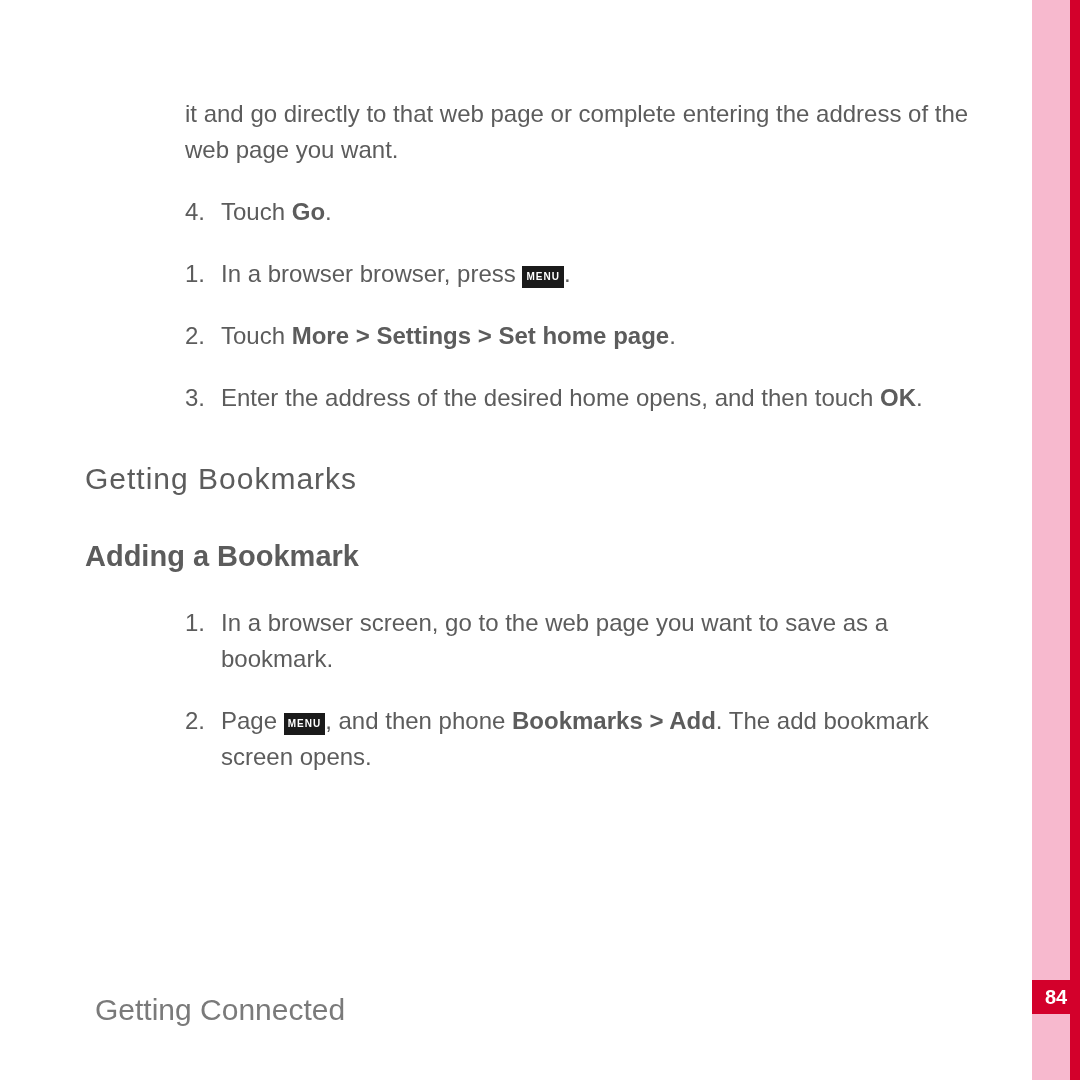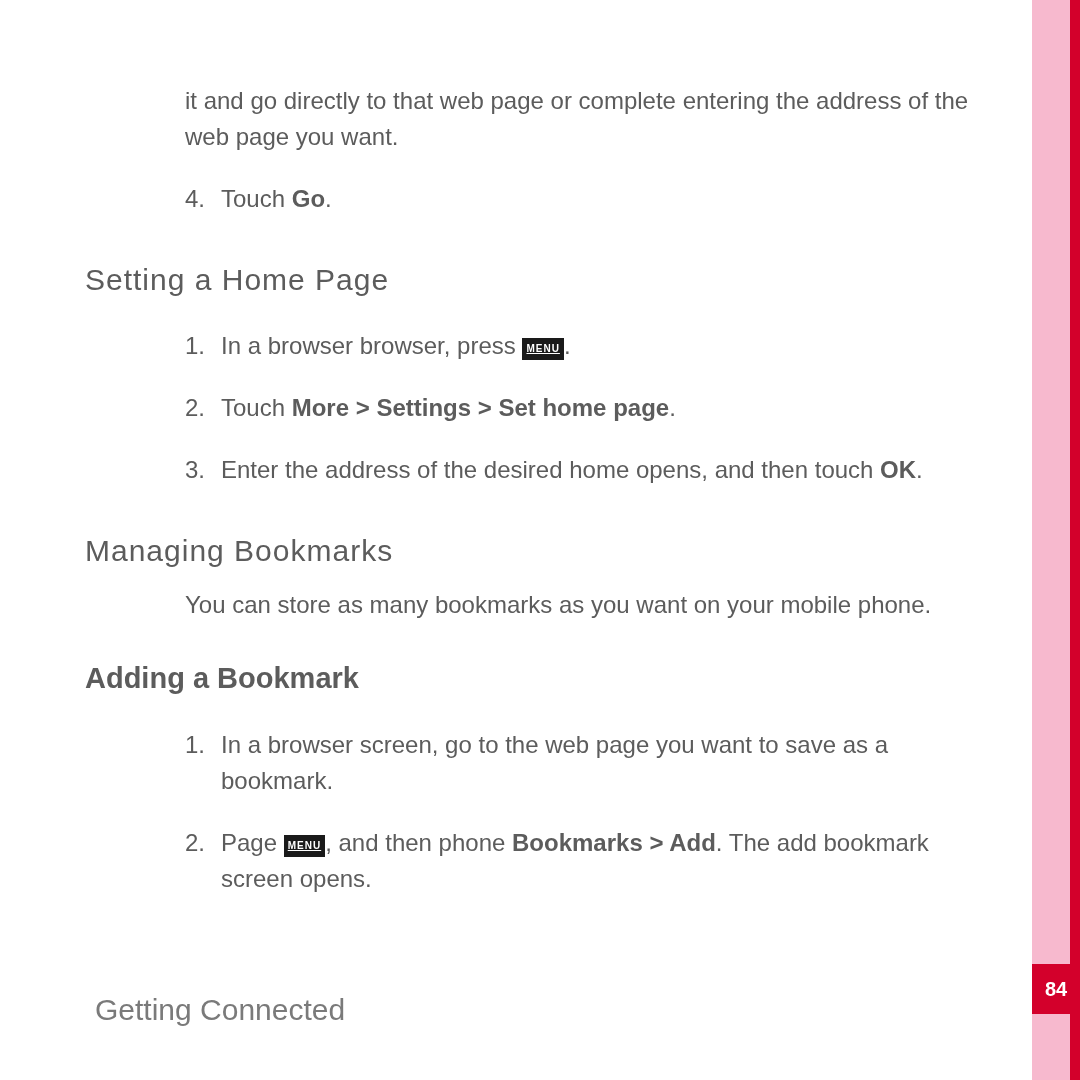--- a/index.html
+++ b/index.html
@@ -31,32 +31,32 @@
     right: 0;
     width: 10px;
     height: 100%;
     background: #d3002b;
   }
   .page-number-tab {
     position: absolute;
     right: 0;
     bottom: 66px;
     width: 48px;
-    height: 50px;
+    height: 34px;
     background: #d3002b;
     color: #ffffff;
     font-size: 20px;
     font-weight: bold;
     display: flex;
     align-items: center;
     justify-content: center;
   }
   .content {
     position: absolute;
-    top: 3px;
+    top: 16px;
     left: 0;
     right: 60px; 
     padding: 70px 20px 20px 85px;
     box-sizing: border-box;
     font-size: 24px;
     line-height: 1.5;
   }
   .indent-body {
     margin-left: 100px;
     margin-right: 10px;
@@ -93,21 +93,20 @@
     justify-content: center;
     background: #1a1a1a;
     color: #ffffff;
     font-size: 10px;
     font-weight: bold;
     letter-spacing: 1px;
     padding: 4px 4px;
     vertical-align: 2px;
     line-height: 1;
     height: 14px;
-    text-decoration: underline;
   }
   .bold {
     font-weight: bold;
     color: #5c5c5c;
     text-align: right;
   }
   .footer {
     position: absolute;
     left: 95px;
     bottom: 53px;
@@ -128,21 +127,20 @@
 
     <div class="indent-body" style="margin-top:10px;">it and go directly to that web page or complete entering the address of the web page you want.</div>
 
     <div class="step">
       <span class="num">4.</span>
       <span class="txt">
         <span>Touch </span><span class="bold">Go</span><span>.</span>
       </span>
     </div>
 
-    <h2 class="section">Setting  a  Home  Page</h2>
 
     <div class="step">
       <span class="num">1.</span>
       <span class="txt">
         <span>In a browser browser, press </span><span class="menu-key">MENU</span><span>.</span>
       </span>
     </div>
 
     <div class="step">
       <span class="num">2.</span>
@@ -151,23 +149,22 @@
       </span>
     </div>
 
     <div class="step">
       <span class="num">3.</span>
       <span class="txt">
         <span>Enter the address of the desired home opens, and then touch </span><span class="bold">OK</span><span>.</span>
       </span>
     </div>
 
-    <h2 class="section">Managing  Bookmarks</h2>
+    <h2 class="section">Getting  Bookmarks</h2>
 
-    <div class="indent-body" style="margin-top:-4px;">You can store as many bookmarks as you want on your mobile phone.</div>
 
     <h3 class="subsection">Adding a Bookmark</h3>
 
     <div class="step">
       <span class="num">1.</span>
       <span class="txt">In a browser screen, go to the web page you want to save as a bookmark.</span>
     </div>
 
     <div class="step">
       <span class="num">2.</span>

